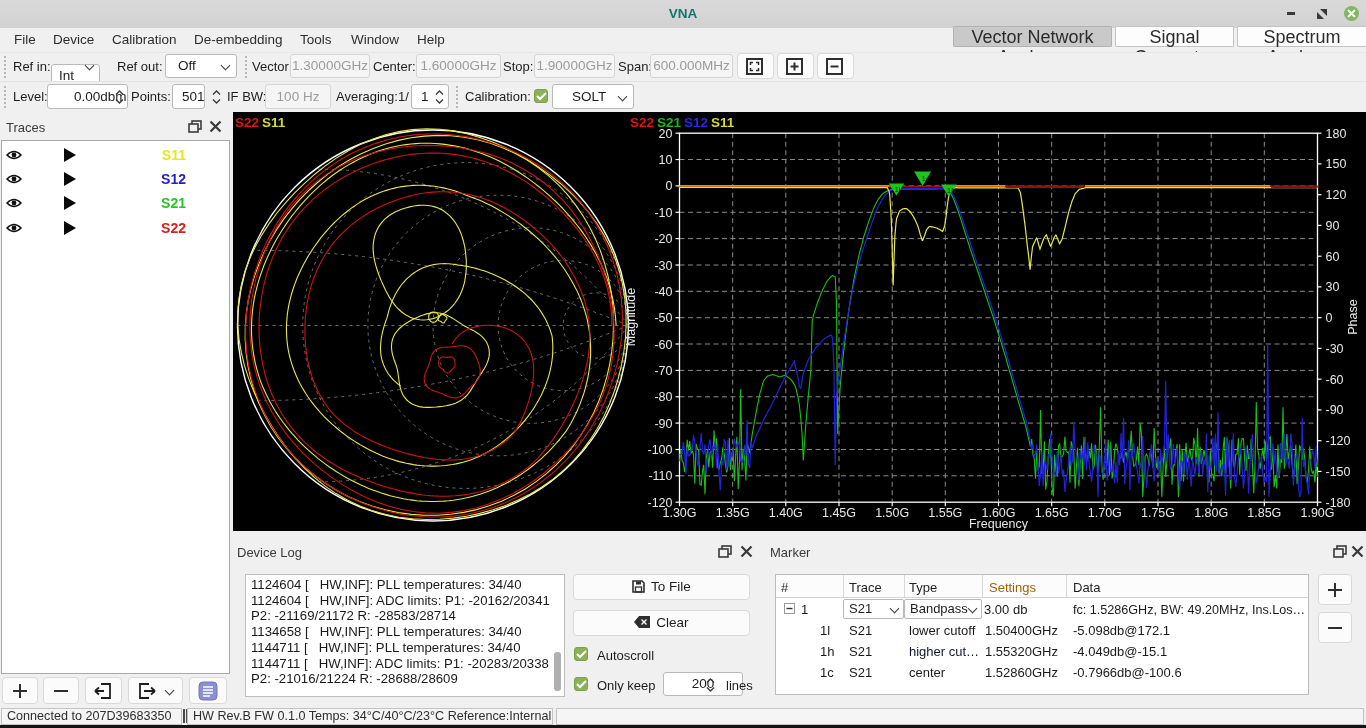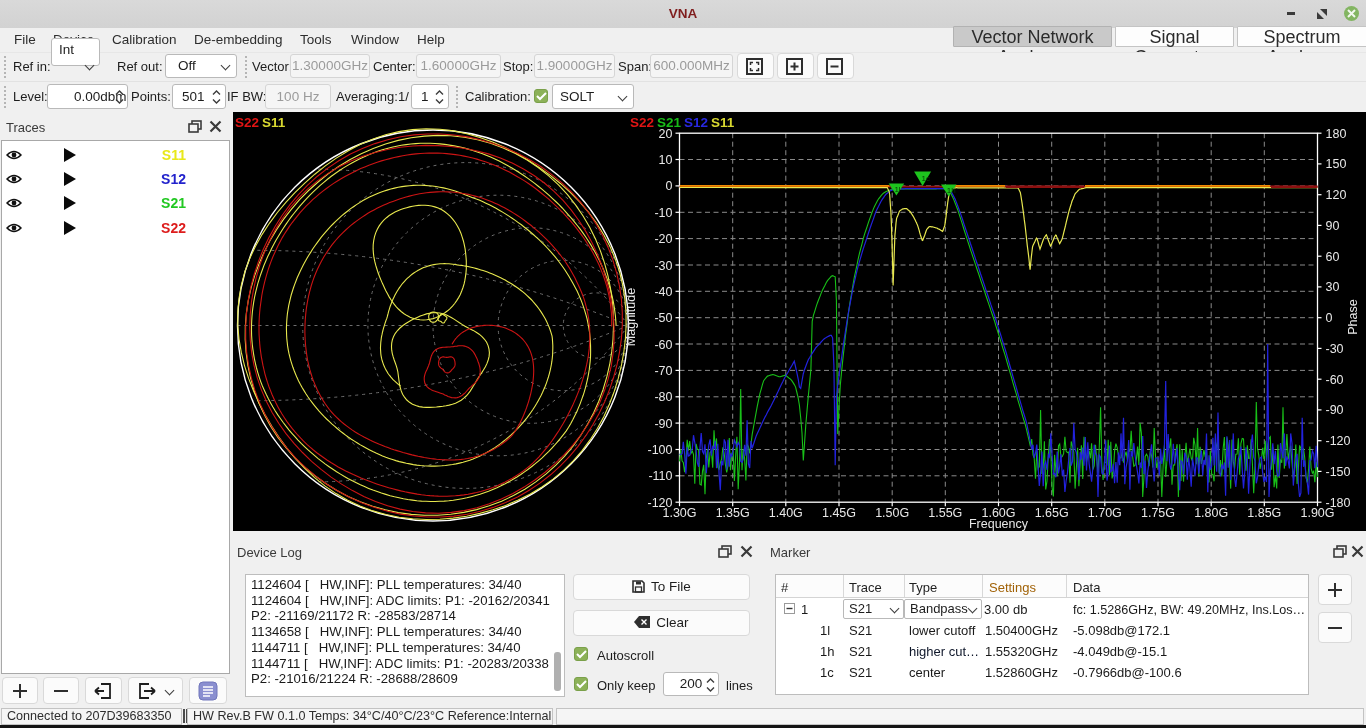--- a/index.html
+++ b/index.html
@@ -16,21 +16,21 @@
 .chev { position:absolute; width:8px; height:8px; }
 .chev:after { content:''; position:absolute; left:0; top:0; width:6px; height:6px; border-right:1.6px solid #3c3c3c; border-bottom:1.6px solid #3c3c3c; transform:rotate(45deg); }
 .handle { position:absolute; width:3px; border-left:2px dotted #b5b5b5; height:22px; }
 .docktitle { position:absolute; font-size:13px; color:#3a3a3a; }
 .whitebox { position:absolute; background:#fff; border:1px solid #a8a8a8; }
 .cb { position:absolute; width:14px; height:14px; background:#8cb158; border:1px solid #7aa04a; border-radius:3px; }
 .statusbox { position:absolute; top:708px; height:16.5px; background:#f5f5f5; border:1px solid #c3c3c3; font-size:12.6px; color:#2d2d2d; line-height:15px; padding-left:5px; white-space:nowrap; overflow:hidden; }
 </style></head><body>
 
 <div class="abs titlebar"></div>
-<div class="abs" style="left:0;top:6px;width:1366px;text-align:center;font-size:13.5px;font-weight:bold;color:#7f1d1d">VNA</div>
+<div class="abs" style="left:0;top:6px;width:1366px;text-align:center;font-size:13.5px;font-weight:bold;color:#0f766e">VNA</div>
 <div class="abs" style="left:1287px;top:12px;width:8px;height:2.5px;background:#3a3a3a"></div>
 <svg class="abs" style="left:1317px;top:9px" width="10" height="10">
     <polygon points="3,0 10,0 10,7" fill="#3a3a3a"></polygon>
     <polygon points="0,3 0,10 7,10" fill="#3a3a3a"></polygon>
   </svg>
 <div class="abs" style="left:1344px;top:6px;width:15px;height:15px;border-radius:50%;background:#83b562"></div>
 <svg class="abs" style="left:1347px;top:9px" width="9" height="9">
     <path d="M1 1L8 8M8 1L1 8" stroke="#f2f8ee" stroke-width="2"></path>
   </svg>
 
@@ -42,21 +42,21 @@
 <span class="menuitem" style="left:300px">Tools</span>
 <span class="menuitem" style="left:351px">Window</span>
 <span class="menuitem" style="left:417px">Help</span>
 <div class="tab" style="left:953px;width:159px;background:#c9c9c9;border-color:#b2b2b2">Vector Network Analyzer</div>
 <div class="tab" style="left:1115px;width:119px">Signal Generator</div>
 <div class="tab" style="left:1237px;width:130px">Spectrum Analyzer</div>
 
 <div class="abs toolbar1"></div>
 <div class="handle" style="left:4px;top:56px"></div>
 <span class="tblabel" style="left:13px;top:59px">Ref in:</span>
-<div class="combo" style="left:51px;top:38px;width:49px;height:28px;line-height:22px;padding-left:7px">Int</div>
+<div class="combo" style="left:51px;top:64px;width:49px;height:28px;line-height:22px;padding-left:7px">Int</div>
 <div class="chev" style="left:86px;top:62px"></div>
 <span class="tblabel" style="left:117px;top:59px">Ref out:</span>
 <div class="combo" style="left:165px;top:54px;width:72px;height:24px;line-height:22px;padding-left:12px">Off</div>
 <div class="chev" style="left:222px;top:62px"></div>
 <div class="handle" style="left:245px;top:56px"></div>
 <span class="tblabel" style="left:252px;top:59px">Vector:</span>
 <div class="dis" style="left:290px;top:54px;width:80px;height:24px;line-height:22px;text-align:center">1.30000GHz</div>
 <span class="tblabel" style="left:373px;top:59px">Center:</span>
 <div class="dis" style="left:416px;top:54px;width:85px;height:24px;line-height:22px;text-align:center">1.60000GHz</div>
 <span class="tblabel" style="left:503px;top:59px">Stop:</span>
@@ -81,40 +81,40 @@
 
 <div class="abs toolbar2"></div>
 <div class="handle" style="left:4px;top:86px"></div>
 <span class="tblabel" style="left:13px;top:89px">Level:</span>
 <div class="spin" style="left:47px;top:84px;width:81px;height:25px;line-height:23px;padding-left:26px">0.00dbm</div>
 <svg class="abs" style="left:114px;top:89px" width="11" height="16">
     <path d="M2 5.5L5.5 2L9 5.5" fill="none" stroke="#3c3c3c" stroke-width="1.4"></path>
     <path d="M2 10.5L5.5 14L9 10.5" fill="none" stroke="#3c3c3c" stroke-width="1.4"></path>
   </svg>
 <span class="tblabel" style="left:131px;top:89px">Points:</span>
-<div class="spin" style="left:172px;top:84px;width:54px;height:25px;line-height:23px;padding-left:9px">501</div>
+<div class="spin" style="left:172px;top:84px;width:33px;height:25px;line-height:23px;padding-left:9px">501</div>
 <svg class="abs" style="left:211px;top:89px" width="11" height="16">
     <path d="M2 5.5L5.5 2L9 5.5" fill="none" stroke="#3c3c3c" stroke-width="1.4"></path>
     <path d="M2 10.5L5.5 14L9 10.5" fill="none" stroke="#3c3c3c" stroke-width="1.4"></path>
   </svg>
 <span class="tblabel" style="left:227px;top:89px">IF BW:</span>
 <div class="dis" style="left:265px;top:84px;width:66px;height:25px;line-height:23px;text-align:center">100 Hz</div>
 <span class="tblabel" style="left:336px;top:89px">Averaging:1/</span>
 <div class="spin" style="left:411px;top:84px;width:38px;height:25px;line-height:23px;padding-left:9px">1</div>
 <svg class="abs" style="left:434px;top:89px" width="11" height="16">
     <path d="M2 5.5L5.5 2L9 5.5" fill="none" stroke="#3c3c3c" stroke-width="1.4"></path>
     <path d="M2 10.5L5.5 14L9 10.5" fill="none" stroke="#3c3c3c" stroke-width="1.4"></path>
   </svg>
 <div class="handle" style="left:456px;top:86px"></div>
 <span class="tblabel" style="left:465px;top:89px">Calibration:</span>
 <div class="cb" style="left:534px;top:89px"></div>
 <svg class="abs" style="left:536px;top:92px" width="11" height="9">
     <path d="M1 4L4 7L10 1" fill="none" stroke="#fff" stroke-width="2"></path>
   </svg>
-<div class="combo" style="left:552px;top:84px;width:82px;height:25px;line-height:23px;padding-left:7px">SOLT</div>
+<div class="combo" style="left:552px;top:84px;width:82px;height:25px;line-height:23px;padding-left:19px">SOLT</div>
 <div class="chev" style="left:619px;top:93px"></div>
 
 <span class="docktitle" style="left:6px;top:120px">Traces</span>
 <svg class="abs" style="left:188px;top:120px" width="14" height="13">
     <rect x="4" y="1" width="9" height="8" fill="none" stroke="#3a3a3a" stroke-width="1.6"></rect>
     <rect x="1" y="4" width="9" height="8" fill="#f0f0f0" stroke="#3a3a3a" stroke-width="1.6"></rect>
   </svg>
 <svg class="abs" style="left:209px;top:120px" width="13" height="13">
     <path d="M1.5 1.5L11.5 11.5M11.5 1.5L1.5 11.5" stroke="#3a3a3a" stroke-width="2.2"></path>
   </svg>
@@ -376,21 +376,21 @@
 <div class="cb" style="left:574px;top:647px"></div>
 <svg class="abs" style="left:576px;top:650px" width="11" height="9">
     <path d="M1 4L4 7L10 1" fill="none" stroke="#fff" stroke-width="2"></path>
   </svg>
 <span class="tblabel" style="left:597px;top:648px">Autoscroll</span>
 <div class="cb" style="left:574px;top:677px"></div>
 <svg class="abs" style="left:576px;top:680px" width="11" height="9">
     <path d="M1 4L4 7L10 1" fill="none" stroke="#fff" stroke-width="2"></path>
   </svg>
 <span class="tblabel" style="left:597px;top:678px">Only keep</span>
-<div class="spin" style="left:663px;top:672px;width:56px;height:24px;line-height:22px;text-align:center">200</div>
+<div class="spin" style="left:663px;top:672px;width:80px;height:24px;line-height:22px;text-align:center">200</div>
 <svg class="abs" style="left:705px;top:677px" width="11" height="16">
     <path d="M2 5.5L5.5 2L9 5.5" fill="none" stroke="#3c3c3c" stroke-width="1.4"></path>
     <path d="M2 10.5L5.5 14L9 10.5" fill="none" stroke="#3c3c3c" stroke-width="1.4"></path>
   </svg>
 <span class="tblabel" style="left:726px;top:678px">lines</span>
 
 <span class="docktitle" style="left:770px;top:545px">Marker</span>
 <svg class="abs" style="left:1333px;top:545px" width="14" height="13">
     <rect x="4" y="1" width="9" height="8" fill="none" stroke="#3a3a3a" stroke-width="1.6"></rect>
     <rect x="1" y="4" width="9" height="8" fill="#f0f0f0" stroke="#3a3a3a" stroke-width="1.6"></rect>

